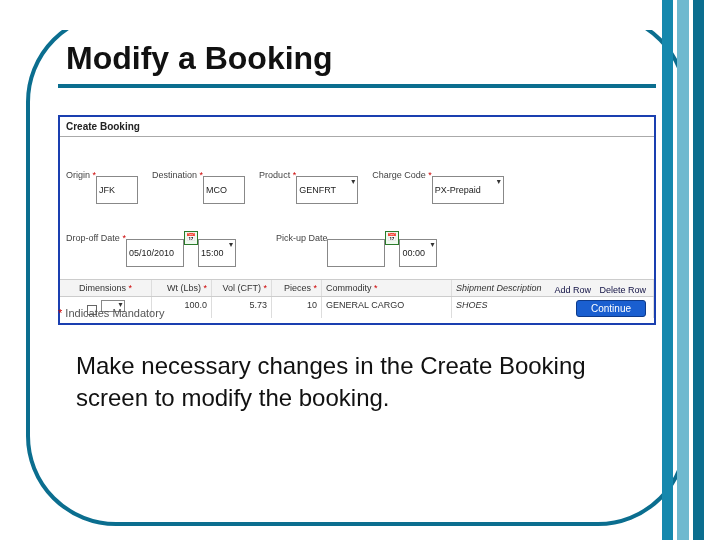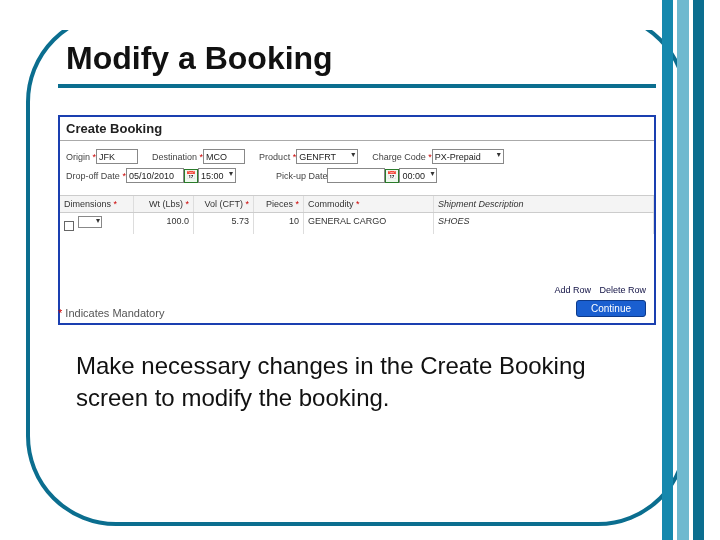--- a/index.html
+++ b/index.html
@@ -84,43 +84,44 @@
     height: 210px;
     border: 2px solid #1a3fb0;
     background: #fff;
     font-size: 9px;
     color: #333;
     z-index:20;
   }
   .shot-title{
     padding: 4px 6px 2px 6px;
     font-weight: bold;
-    font-size: 13px;
+    font-size: 10px;
     color:#222;
   }
   .shot-hr{
     height:1px; background:#aaa; margin:2px 0 6px 0;
   }
   .row {
     display: flex;
     align-items: center;
     padding: 2px 6px;
     gap: 0;
   }
   .lbl { color:#444; font-size:9px; white-space:nowrap; }
   .req { color:#c00; }
   .inp {
     border:1px solid #888;
     background:#fff;
-    height:15px;
+    height:28px;
     font-size:9px;
     padding:0 2px;
     display:inline-flex;
     align-items:center;
     color:#222;
+    margin-top:31px;
   }
   .sel { position:relative; }
   .sel::after{
     content:"▾";
     position:absolute;
     right:2px; top:0;
     font-size:8px; color:#333;
   }
   .cal{
     width:14px;height:14px;
@@ -137,21 +138,21 @@
     margin-top:10px;
     font-size:9px;
   }
   .tbl-head div, .tbl-row div{
     padding:3px 4px;
     border-right:1px solid #ddd;
     overflow:hidden;
     white-space:nowrap;
   }
   .tbl-row{ display:flex; font-size:9px;}
-  .c1{width:74px;} .c2{width:60px;text-align:right;} .c3{width:60px;text-align:right;}
+  .c1{width:92px;text-align:center;} .c2{width:60px;text-align:right;} .c3{width:60px;text-align:right;}
   .c4{width:50px;text-align:right;} .c5{width:130px;} .c6{flex:1;font-style:italic;}
   .chk{ width:10px;height:10px;border:1px solid #666;display:inline-block;background:#fff;margin-right:4px;vertical-align:middle;}
   .dimsel{ border:1px solid #888; width:24px;height:12px;display:inline-block;position:relative;}
   .dimsel::after{content:"▾";position:absolute;right:1px;top:-1px;font-size:8px;}
   .links{
     position:absolute;
     right:8px;
     bottom:28px;
     font-size:9px;
     color:#114;

